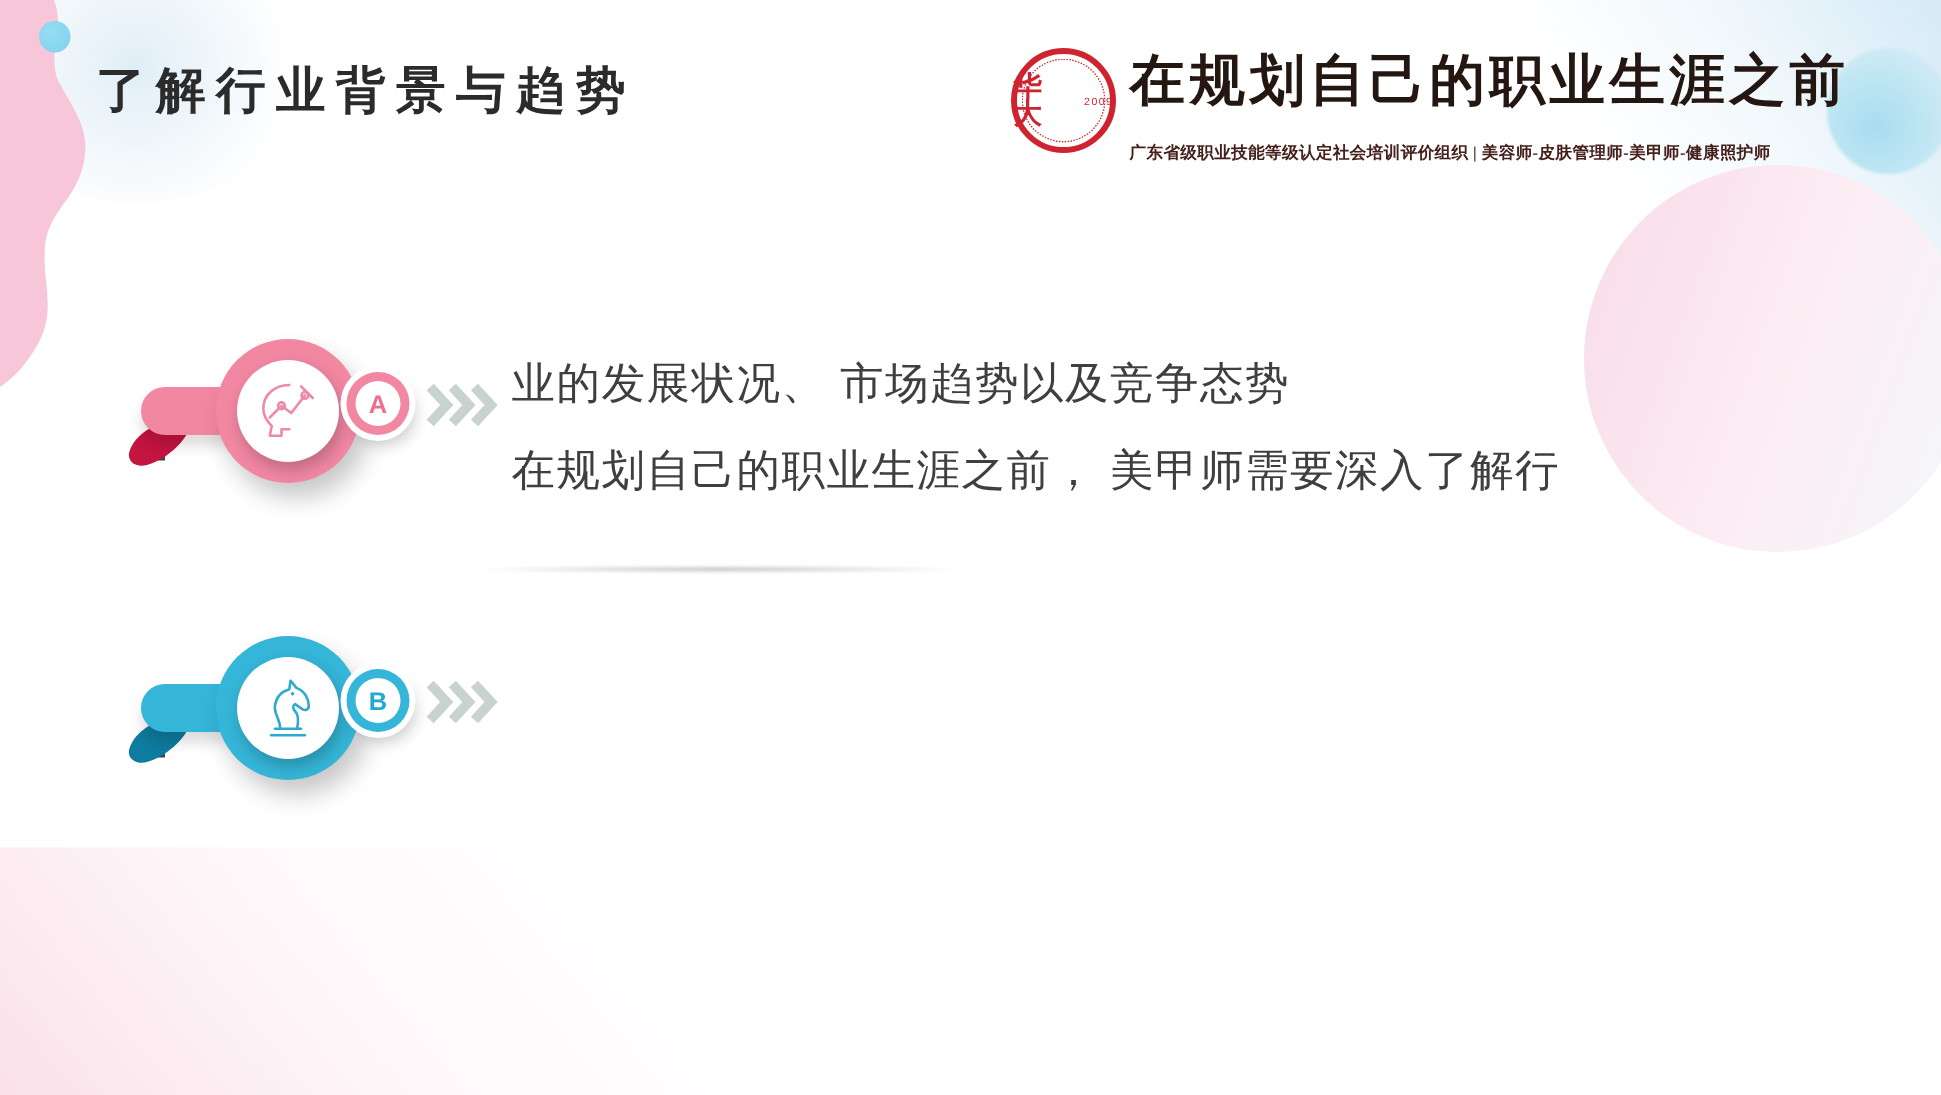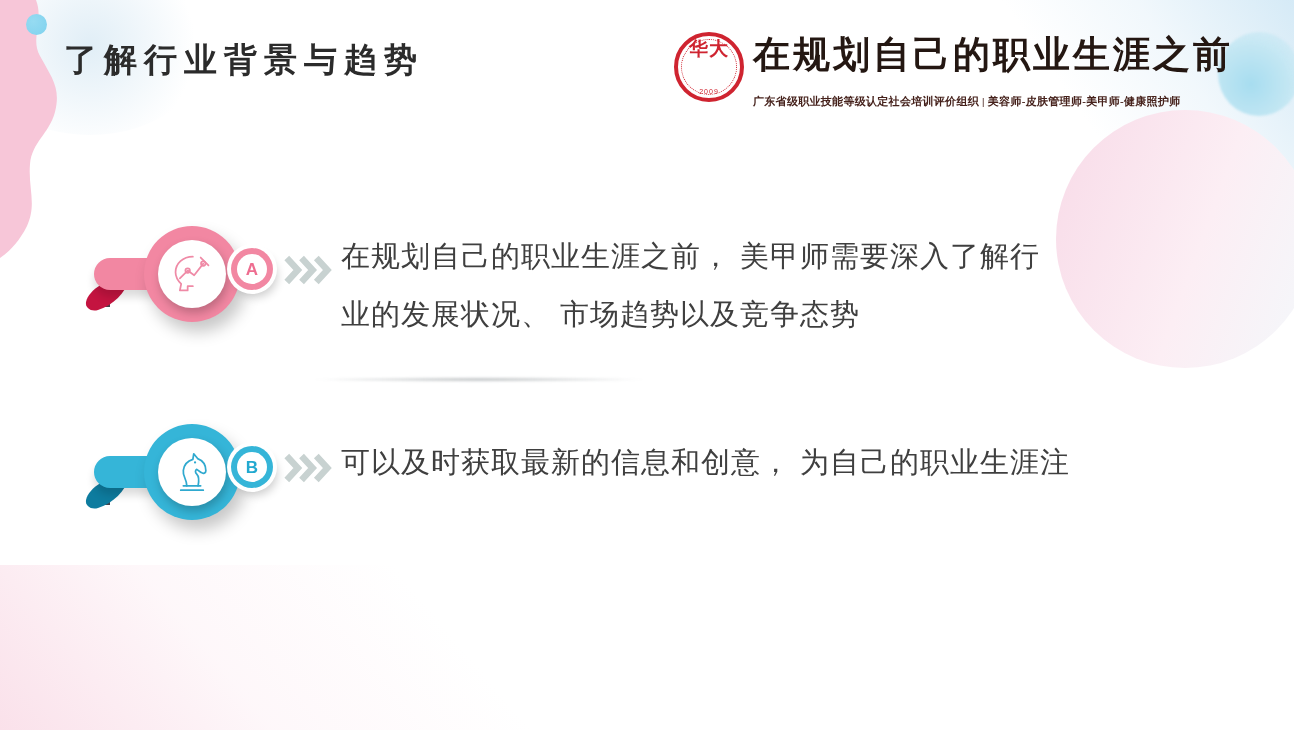--- a/index.html
+++ b/index.html
@@ -28,21 +28,21 @@
     background:radial-gradient(ellipse 50% 50% at 50% 50%, rgba(85,95,100,0.38), rgba(255,255,255,0));
     filter:blur(1px); }
 
   
   .page-title { position:absolute; left:64px; top:38px; margin:0;
     font-size:33px; font-weight:700; letter-spacing:7px; color:var(--title-text,#2b2b2b); white-space:nowrap; }
 
   
   .school-header { position:absolute; left:674px; top:32px; display:flex; align-items:flex-start; }
   .seal { width:70px; height:70px; box-sizing:border-box; border:4px solid var(--logo-red,#cf2430);
-    border-radius:50%; position:relative; display:flex; flex-direction:column;
+    border-radius:50%; position:relative; display:flex; flex-direction:row;
     align-items:center; justify-content:center; flex:none;gap:27px; }
   .seal::before { content:""; position:absolute; inset:3px; border:1px dotted var(--logo-red,#cf2430); border-radius:50%; }
   .seal-zh { font-family:"Liberation Serif","DejaVu Serif",serif; font-weight:900; font-size:19px;
     color:var(--logo-red,#cf2430); letter-spacing:1px; line-height:1; }
   .seal-year { font-size:7px; color:var(--logo-red,#cf2430); letter-spacing:1px; margin-top:3px; line-height:1; }
   .school-text { margin-left:9px; padding-top:2px; }
   .school-name { font-family:"Liberation Serif","DejaVu Serif",serif; font-weight:900; font-size:37px;
     letter-spacing:3px; color:#241712; line-height:1.15; white-space:nowrap; }
   .school-subtitle { margin-top:17px; font-family:"Liberation Serif","DejaVu Serif",serif; font-weight:700;
     font-size:11px; letter-spacing:0.3px; color:#45211b; white-space:nowrap; }
@@ -143,22 +143,22 @@
       </div>
       <svg class="chevrons" viewBox="0 0 52 30" aria-hidden="true">
         <g fill="none" stroke="currentColor" stroke-width="7">
           <path d="M3,2 L15,15 L3,28"></path>
           <path d="M19,2 L31,15 L19,28"></path>
           <path d="M35,2 L47,15 L35,28"></path>
         </g>
       </svg>
     </div>
     <div class="item-text a">
+      <div class="line">业的发展状况、 市场趋势以及竞争态势</div>
       <div class="line">在规划自己的职业生涯之前， 美甲师需要深入了解行</div>
-      <div class="line">业的发展状况、 市场趋势以及竞争态势</div>
     </div>
   </section>
 
   <section>
     <div class="badge b">
       <div class="dark-bar"></div>
       <svg class="tail" viewBox="0 0 47 39" aria-hidden="true">
         <path d="M45,2 C24,5 6,15 3,28 C2,34 8,38 15,36 C31,31 42,18 45,8 Z" fill="currentColor"></path>
       </svg>
       <div class="stem"></div>
@@ -181,17 +181,16 @@
       </div>
       <svg class="chevrons" viewBox="0 0 52 30" aria-hidden="true">
         <g fill="none" stroke="currentColor" stroke-width="7">
           <path d="M3,2 L15,15 L3,28"></path>
           <path d="M19,2 L31,15 L19,28"></path>
           <path d="M35,2 L47,15 L35,28"></path>
         </g>
       </svg>
     </div>
     <div class="item-text b">
-      <div class="line">可以及时获取最新的信息和创意， 为自己的职业生涯注</div>
     </div>
   </section>
 
 </div>
 
 </body></html>

